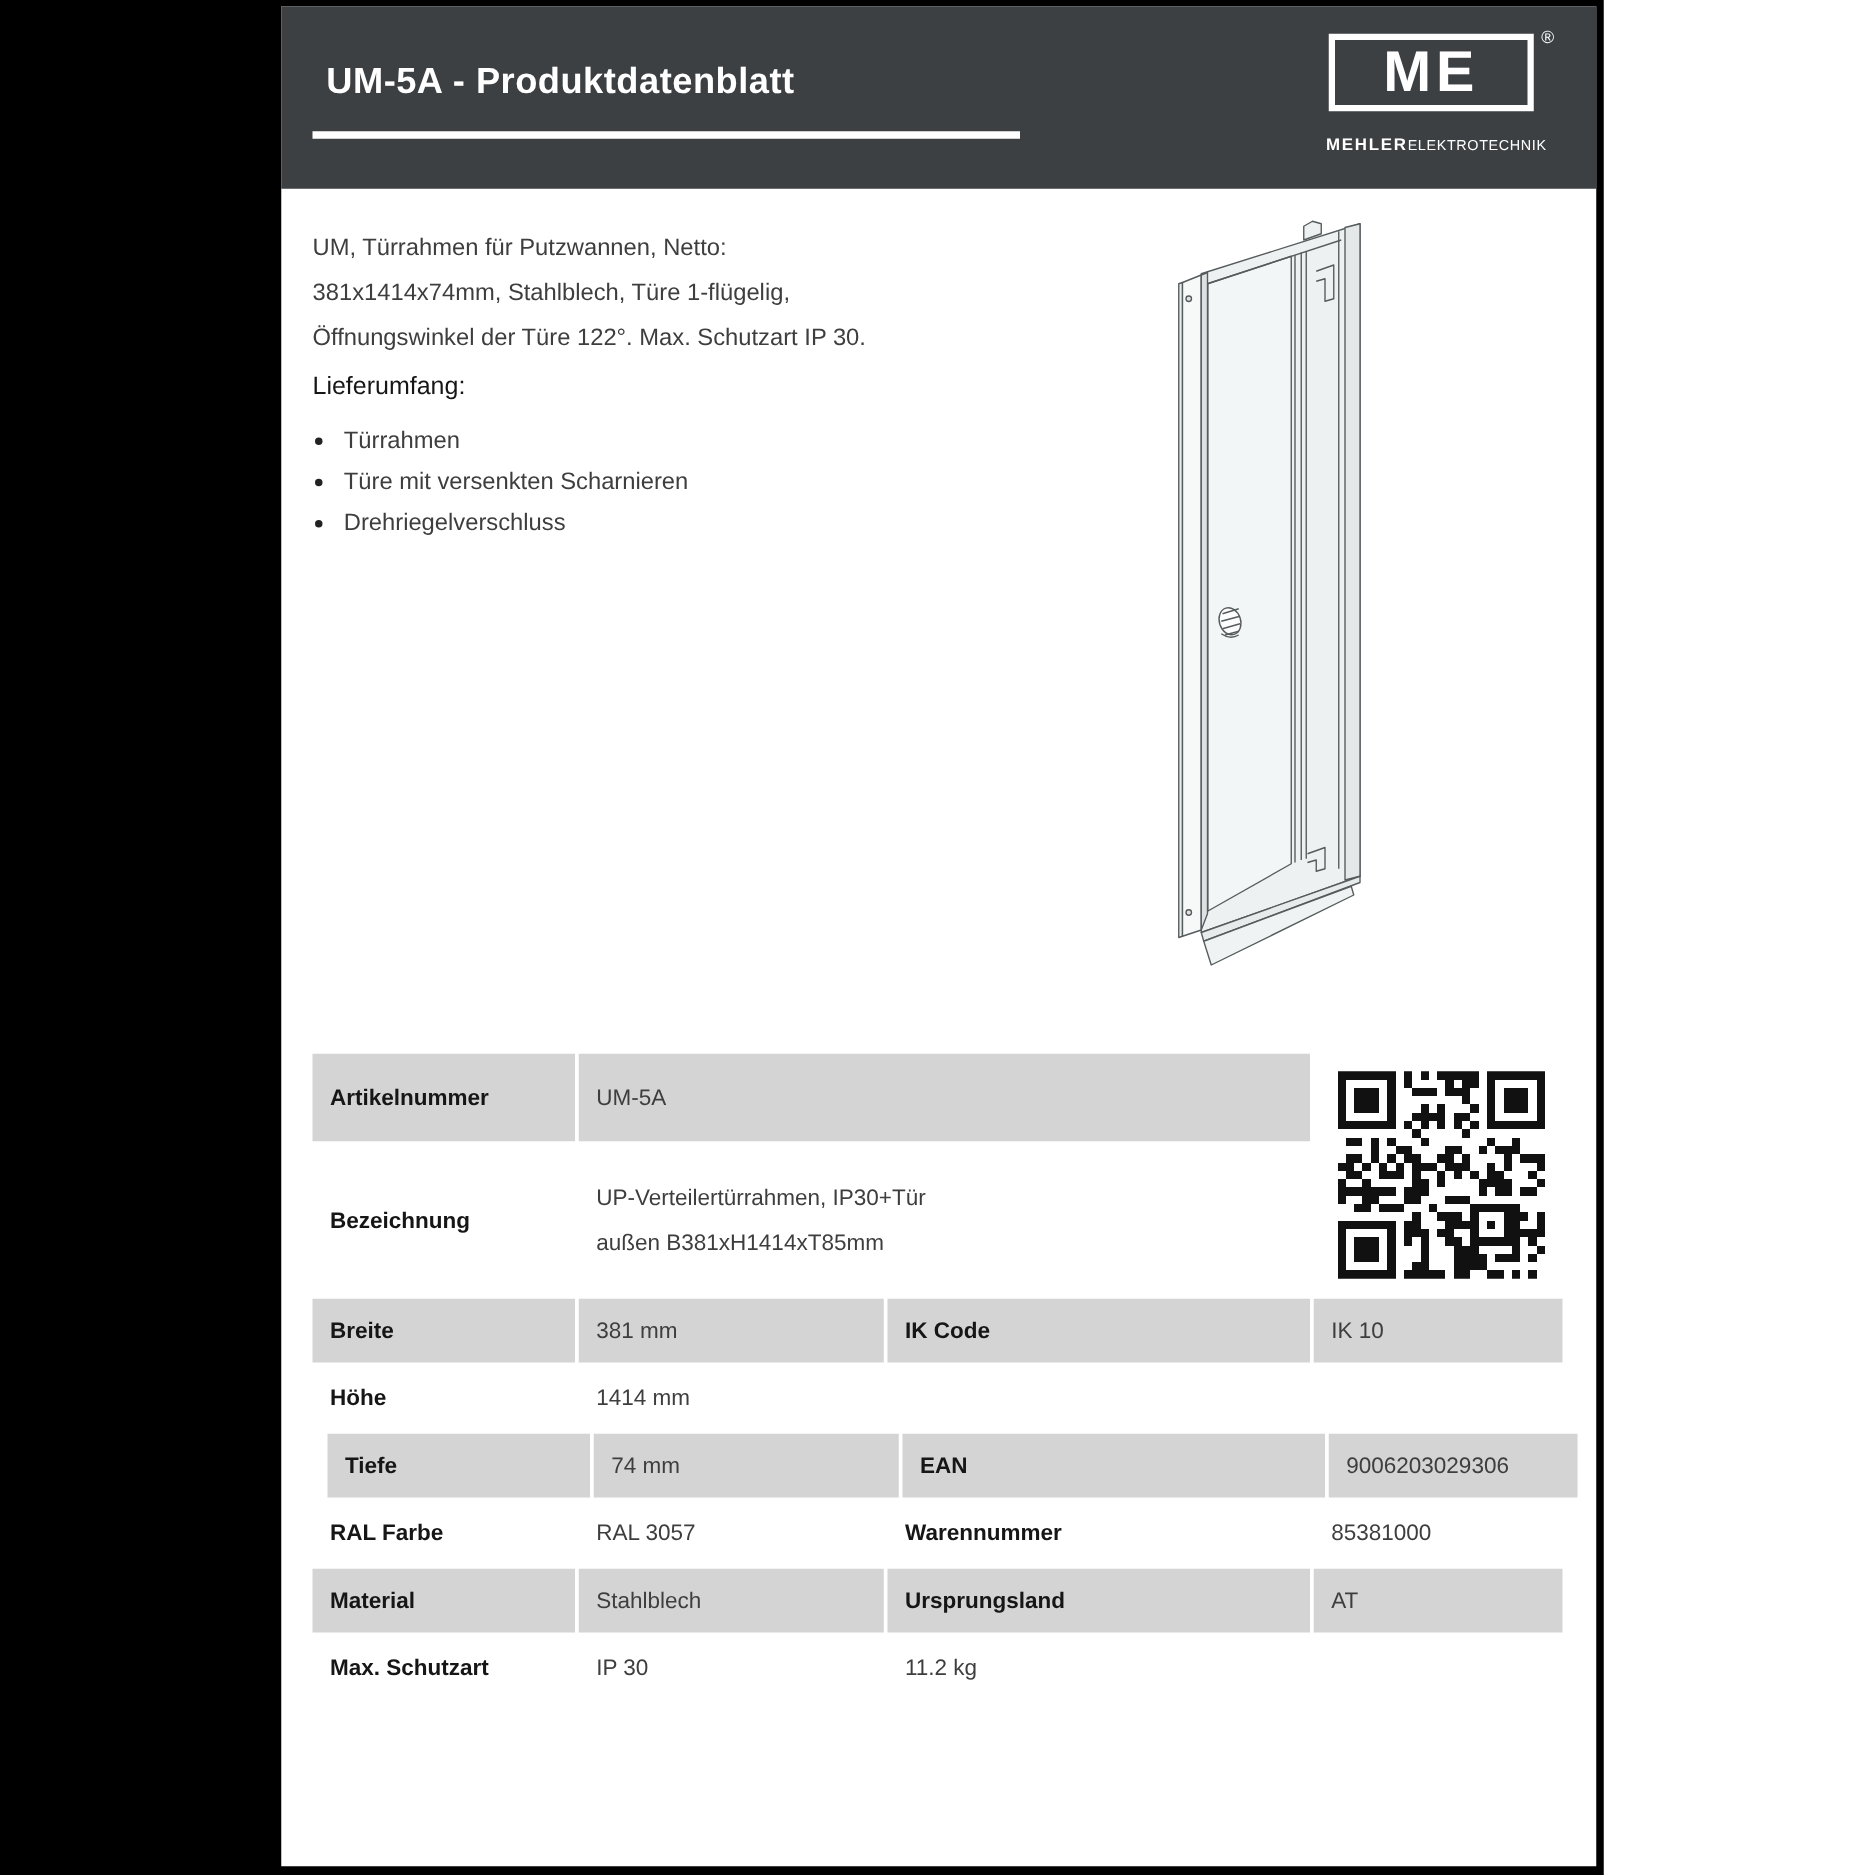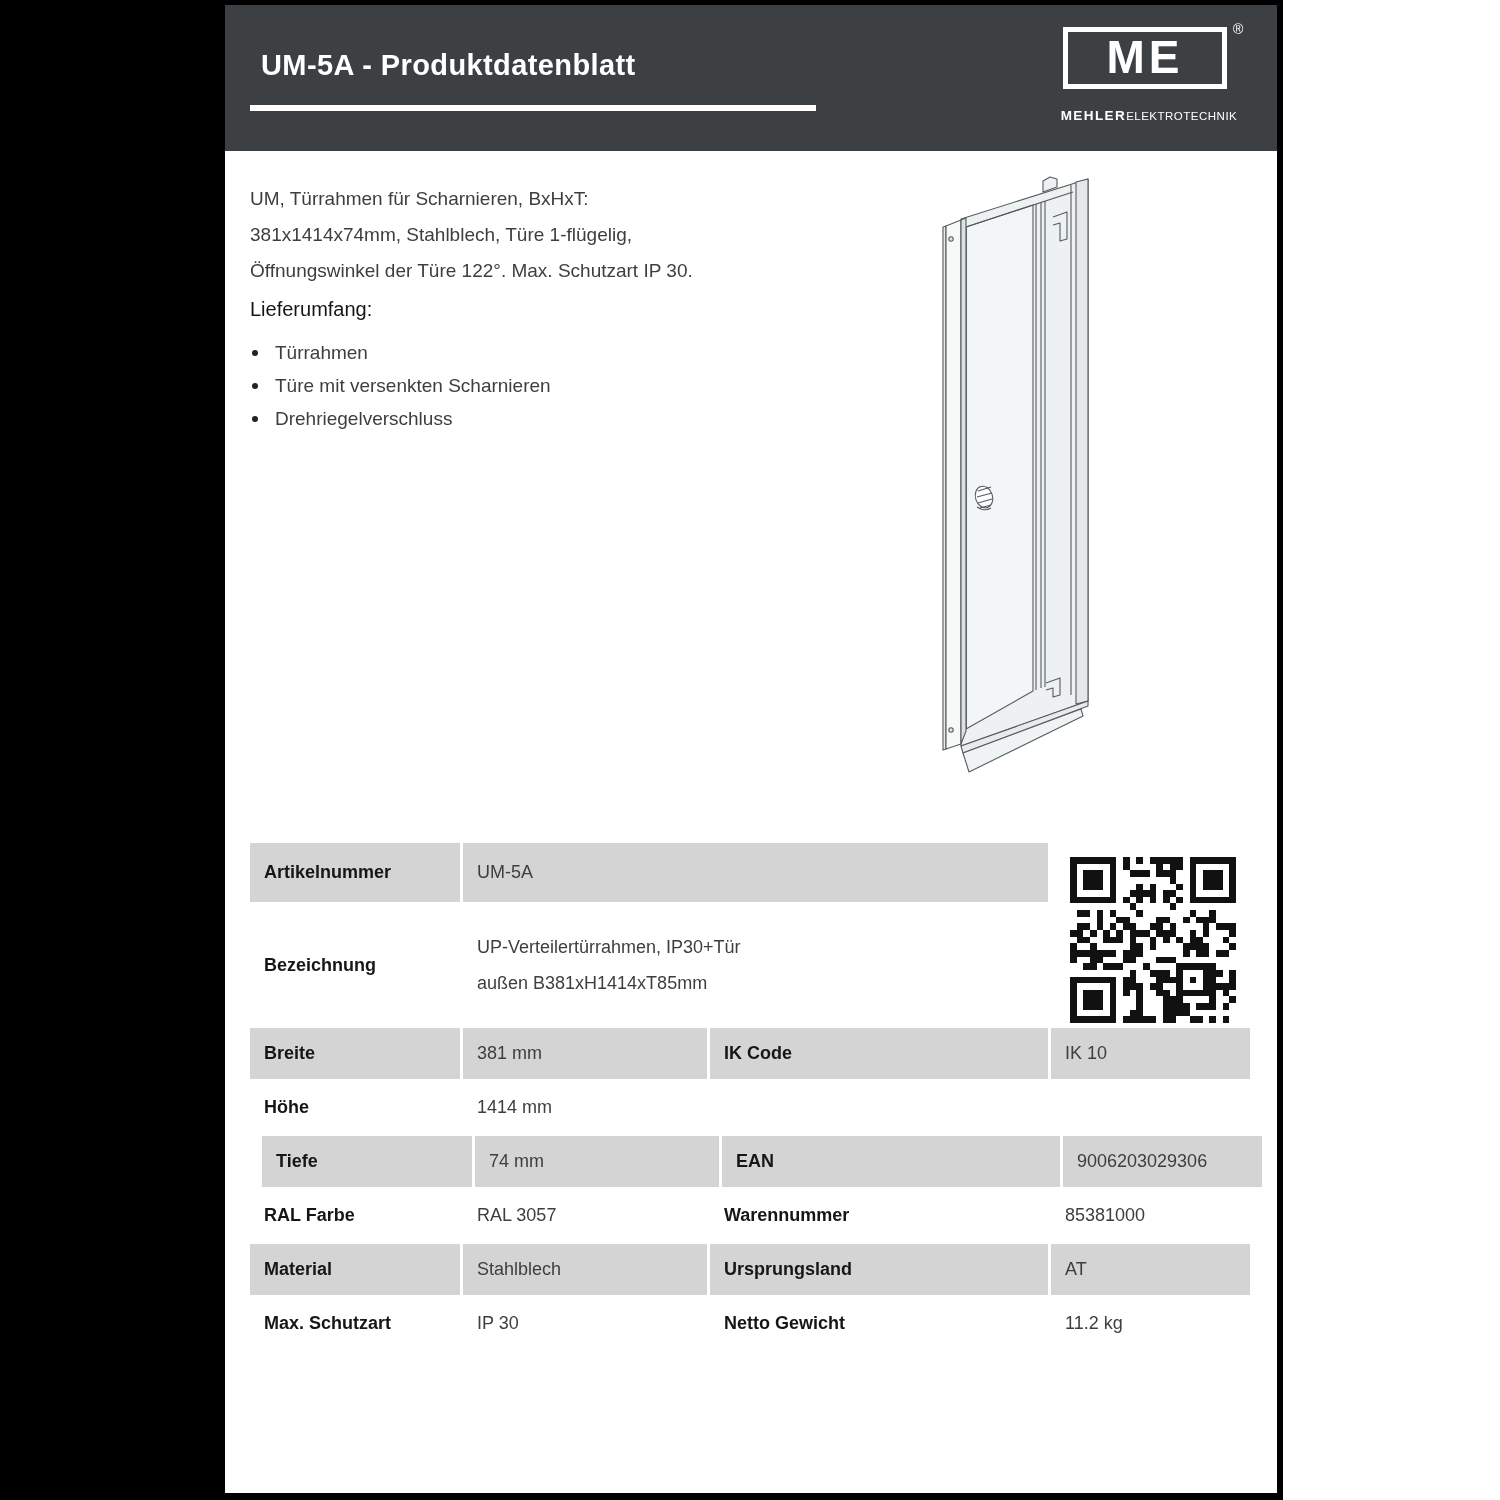--- a/index.html
+++ b/index.html
@@ -74,21 +74,21 @@
         </div>
         <span class="logo-reg">®</span>
         <div class="logo-sub">
           <span class="b1">MEHLER</span>
           <span class="b2">ELEKTROTECHNIK</span>
         </div>
       </div>
     </div>
 
     <div class="desc">
-        <div class="desc-line">UM, Türrahmen für Scharnieren, BxHxT:</div>
+        <div class="desc-line">UM, Türrahmen für Putzwannen, Netto:</div>
         <div class="desc-line">381x1414x74mm, Stahlblech, Türe 1-flügelig,</div>
         <div class="desc-line">Öffnungswinkel der Türe 122°. Max. Schutzart IP 30.</div>
       </div>
 
     <div class="scope-h">Lieferumfang:</div>
     <ul class="scope-list">
         <li>
           <span class="bullet"></span>
           <span>Türrahmen</span>
         </li>
@@ -144,21 +144,21 @@
       </g>
     </svg>
 
     <div class="qr">
       <svg id="qr-svg" viewBox="0 0 25 25">
           <path d="M0 0h1v1h-1zM1 0h1v1h-1zM2 0h1v1h-1zM3 0h1v1h-1zM4 0h1v1h-1zM5 0h1v1h-1zM6 0h1v1h-1zM8 0h1v1h-1zM10 0h1v1h-1zM12 0h1v1h-1zM13 0h1v1h-1zM14 0h1v1h-1zM15 0h1v1h-1zM16 0h1v1h-1zM18 0h1v1h-1zM19 0h1v1h-1zM20 0h1v1h-1zM21 0h1v1h-1zM22 0h1v1h-1zM23 0h1v1h-1zM24 0h1v1h-1zM0 1h1v1h-1zM6 1h1v1h-1zM8 1h1v1h-1zM13 1h1v1h-1zM15 1h1v1h-1zM16 1h1v1h-1zM18 1h1v1h-1zM24 1h1v1h-1zM0 2h1v1h-1zM2 2h1v1h-1zM3 2h1v1h-1zM4 2h1v1h-1zM6 2h1v1h-1zM9 2h1v1h-1zM10 2h1v1h-1zM11 2h1v1h-1zM13 2h1v1h-1zM14 2h1v1h-1zM15 2h1v1h-1zM18 2h1v1h-1zM20 2h1v1h-1zM21 2h1v1h-1zM22 2h1v1h-1zM24 2h1v1h-1zM0 3h1v1h-1zM2 3h1v1h-1zM3 3h1v1h-1zM4 3h1v1h-1zM6 3h1v1h-1zM15 3h1v1h-1zM18 3h1v1h-1zM20 3h1v1h-1zM21 3h1v1h-1zM22 3h1v1h-1zM24 3h1v1h-1zM0 4h1v1h-1zM2 4h1v1h-1zM3 4h1v1h-1zM4 4h1v1h-1zM6 4h1v1h-1zM10 4h1v1h-1zM12 4h1v1h-1zM16 4h1v1h-1zM18 4h1v1h-1zM20 4h1v1h-1zM21 4h1v1h-1zM22 4h1v1h-1zM24 4h1v1h-1zM0 5h1v1h-1zM6 5h1v1h-1zM9 5h1v1h-1zM10 5h1v1h-1zM11 5h1v1h-1zM12 5h1v1h-1zM14 5h1v1h-1zM15 5h1v1h-1zM18 5h1v1h-1zM24 5h1v1h-1zM0 6h1v1h-1zM1 6h1v1h-1zM2 6h1v1h-1zM3 6h1v1h-1zM4 6h1v1h-1zM5 6h1v1h-1zM6 6h1v1h-1zM8 6h1v1h-1zM10 6h1v1h-1zM12 6h1v1h-1zM14 6h1v1h-1zM16 6h1v1h-1zM18 6h1v1h-1zM19 6h1v1h-1zM20 6h1v1h-1zM21 6h1v1h-1zM22 6h1v1h-1zM23 6h1v1h-1zM24 6h1v1h-1zM9 7h1v1h-1zM15 7h1v1h-1zM1 8h1v1h-1zM2 8h1v1h-1zM4 8h1v1h-1zM6 8h1v1h-1zM10 8h1v1h-1zM18 8h1v1h-1zM21 8h1v1h-1zM4 9h1v1h-1zM7 9h1v1h-1zM8 9h1v1h-1zM13 9h1v1h-1zM14 9h1v1h-1zM17 9h1v1h-1zM19 9h1v1h-1zM20 9h1v1h-1zM21 9h1v1h-1zM1 10h1v1h-1zM2 10h1v1h-1zM4 10h1v1h-1zM6 10h1v1h-1zM8 10h1v1h-1zM9 10h1v1h-1zM12 10h1v1h-1zM13 10h1v1h-1zM15 10h1v1h-1zM20 10h1v1h-1zM22 10h1v1h-1zM23 10h1v1h-1zM24 10h1v1h-1zM0 11h1v1h-1zM1 11h1v1h-1zM3 11h1v1h-1zM5 11h1v1h-1zM7 11h1v1h-1zM9 11h1v1h-1zM10 11h1v1h-1zM11 11h1v1h-1zM13 11h1v1h-1zM14 11h1v1h-1zM15 11h1v1h-1zM18 11h1v1h-1zM20 11h1v1h-1zM24 11h1v1h-1zM1 12h1v1h-1zM2 12h1v1h-1zM5 12h1v1h-1zM6 12h1v1h-1zM7 12h1v1h-1zM9 12h1v1h-1zM12 12h1v1h-1zM14 12h1v1h-1zM16 12h1v1h-1zM18 12h1v1h-1zM19 12h1v1h-1zM23 12h1v1h-1zM0 13h1v1h-1zM3 13h1v1h-1zM9 13h1v1h-1zM10 13h1v1h-1zM12 13h1v1h-1zM17 13h1v1h-1zM18 13h1v1h-1zM19 13h1v1h-1zM20 13h1v1h-1zM24 13h1v1h-1zM0 14h1v1h-1zM1 14h1v1h-1zM2 14h1v1h-1zM3 14h1v1h-1zM4 14h1v1h-1zM5 14h1v1h-1zM6 14h1v1h-1zM8 14h1v1h-1zM9 14h1v1h-1zM10 14h1v1h-1zM17 14h1v1h-1zM19 14h1v1h-1zM20 14h1v1h-1zM22 14h1v1h-1zM23 14h1v1h-1zM0 15h1v1h-1zM3 15h1v1h-1zM4 15h1v1h-1zM8 15h1v1h-1zM9 15h1v1h-1zM13 15h1v1h-1zM14 15h1v1h-1zM15 15h1v1h-1zM2 16h1v1h-1zM3 16h1v1h-1zM5 16h1v1h-1zM6 16h1v1h-1zM7 16h1v1h-1zM11 16h1v1h-1zM16 16h1v1h-1zM17 16h1v1h-1zM18 16h1v1h-1zM19 16h1v1h-1zM20 16h1v1h-1zM21 16h1v1h-1zM9 17h1v1h-1zM12 17h1v1h-1zM13 17h1v1h-1zM14 17h1v1h-1zM16 17h1v1h-1zM20 17h1v1h-1zM21 17h1v1h-1zM22 17h1v1h-1zM24 17h1v1h-1zM0 18h1v1h-1zM1 18h1v1h-1zM2 18h1v1h-1zM3 18h1v1h-1zM4 18h1v1h-1zM5 18h1v1h-1zM6 18h1v1h-1zM8 18h1v1h-1zM9 18h1v1h-1zM13 18h1v1h-1zM14 18h1v1h-1zM15 18h1v1h-1zM16 18h1v1h-1zM18 18h1v1h-1zM20 18h1v1h-1zM21 18h1v1h-1zM24 18h1v1h-1zM0 19h1v1h-1zM6 19h1v1h-1zM8 19h1v1h-1zM9 19h1v1h-1zM10 19h1v1h-1zM12 19h1v1h-1zM13 19h1v1h-1zM16 19h1v1h-1zM20 19h1v1h-1zM21 19h1v1h-1zM22 19h1v1h-1zM23 19h1v1h-1zM24 19h1v1h-1zM0 20h1v1h-1zM2 20h1v1h-1zM3 20h1v1h-1zM4 20h1v1h-1zM6 20h1v1h-1zM8 20h1v1h-1zM10 20h1v1h-1zM13 20h1v1h-1zM14 20h1v1h-1zM16 20h1v1h-1zM17 20h1v1h-1zM18 20h1v1h-1zM19 20h1v1h-1zM20 20h1v1h-1zM21 20h1v1h-1zM23 20h1v1h-1zM0 21h1v1h-1zM2 21h1v1h-1zM3 21h1v1h-1zM4 21h1v1h-1zM6 21h1v1h-1zM10 21h1v1h-1zM14 21h1v1h-1zM15 21h1v1h-1zM16 21h1v1h-1zM21 21h1v1h-1zM24 21h1v1h-1zM0 22h1v1h-1zM2 22h1v1h-1zM3 22h1v1h-1zM4 22h1v1h-1zM6 22h1v1h-1zM10 22h1v1h-1zM14 22h1v1h-1zM15 22h1v1h-1zM16 22h1v1h-1zM17 22h1v1h-1zM19 22h1v1h-1zM20 22h1v1h-1zM21 22h1v1h-1zM23 22h1v1h-1zM0 23h1v1h-1zM6 23h1v1h-1zM9 23h1v1h-1zM10 23h1v1h-1zM14 23h1v1h-1zM15 23h1v1h-1zM16 23h1v1h-1zM17 23h1v1h-1zM0 24h1v1h-1zM1 24h1v1h-1zM2 24h1v1h-1zM3 24h1v1h-1zM4 24h1v1h-1zM5 24h1v1h-1zM6 24h1v1h-1zM8 24h1v1h-1zM9 24h1v1h-1zM10 24h1v1h-1zM11 24h1v1h-1zM12 24h1v1h-1zM14 24h1v1h-1zM15 24h1v1h-1zM18 24h1v1h-1zM19 24h1v1h-1zM21 24h1v1h-1zM23 24h1v1h-1z" fill="#111"></path>
         </svg>
     </div>
 
     <div class="spec-table">
-        <div class="trow wide" style="height: 59px;">
+        <div class="trow wide" style="height: 70px;">
           <div class="cell label shade">Artikelnummer</div>
           <div class="cell multi shade">
             <div>UM-5A</div>
           </div>
           <div class="cell ghost"></div>
         </div>
         <div class="trow wide" style="height: 120px;">
           <div class="cell label">Bezeichnung</div>
           <div class="cell multi">
             <div>UP-Verteilertürrahmen, IP30+Tür</div>
@@ -192,19 +192,18 @@
         </div>
         <div class="trow quad" style="height: 51px;">
           <div class="cell label shade">Material</div>
           <div class="cell value shade">Stahlblech</div>
           <div class="cell label shade">Ursprungsland</div>
           <div class="cell value shade">AT</div>
         </div>
         <div class="trow quad" style="height: 51px;">
           <div class="cell label">Max. Schutzart</div>
           <div class="cell value">IP 30</div>
-          <div class="cell label">Netto Gewicht</div>
           <div class="cell value">11.2 kg</div>
         </div>
       </div>
 
   </div>
 </div>
 
 </body></html>

